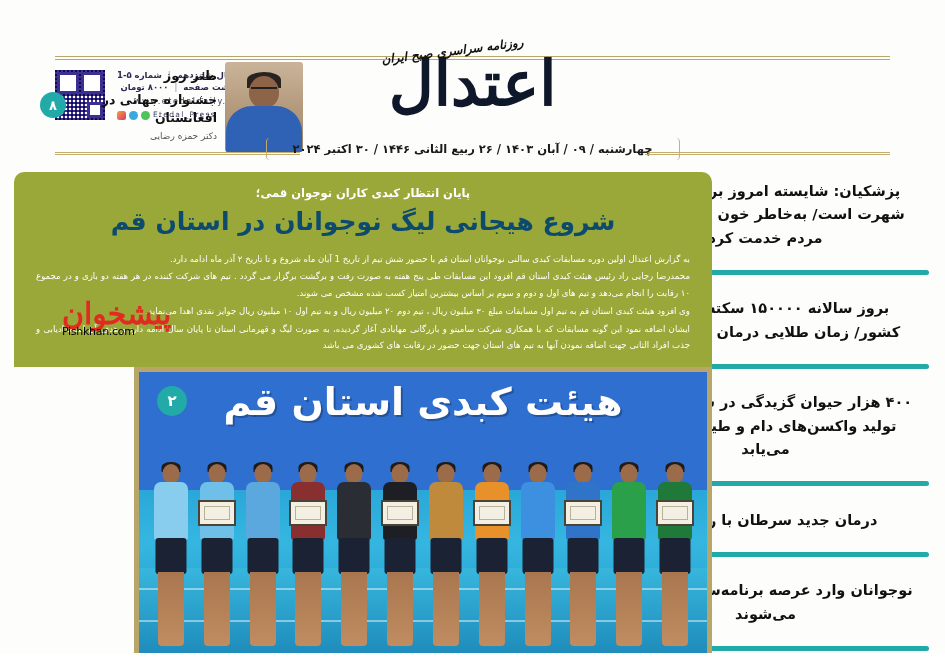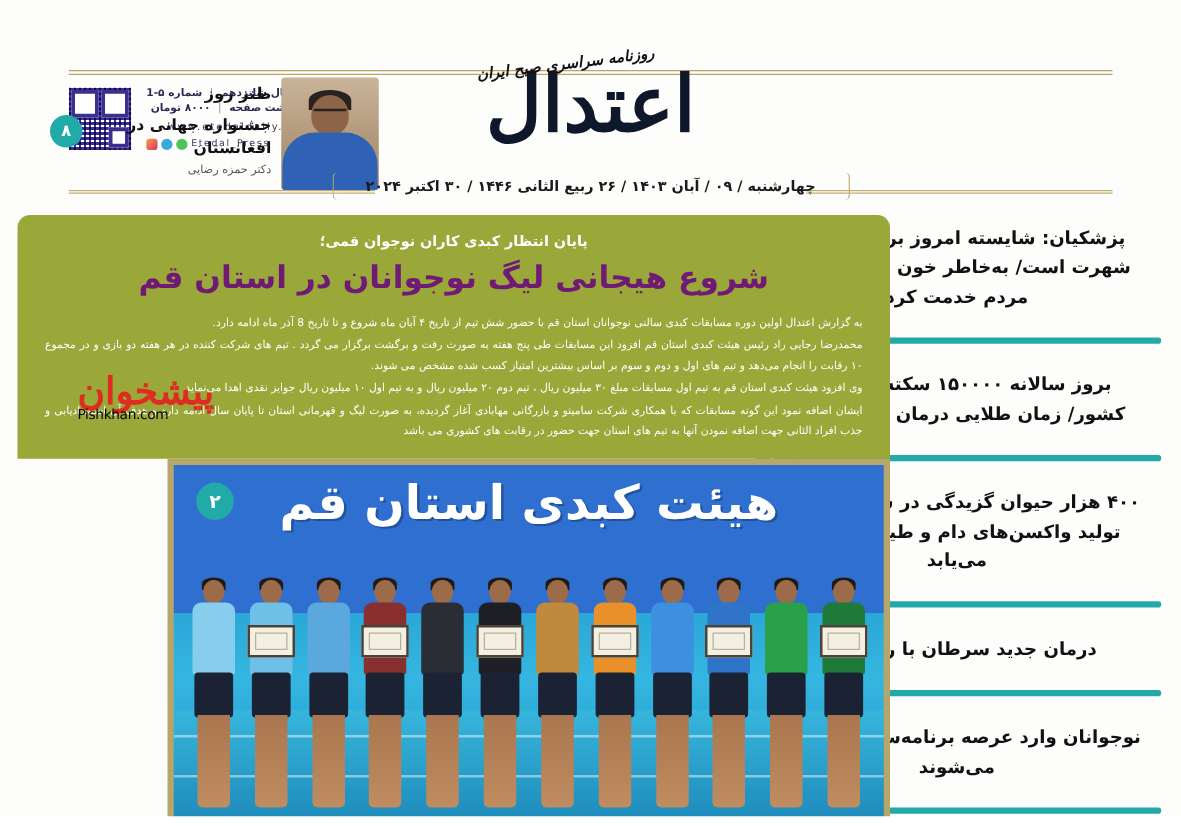--- a/index.html
+++ b/index.html
@@ -331,21 +331,21 @@
   .story-kicker {
     font-size: 11.5px;
     font-weight: bold;
     color: #ffffff;
     text-align: center;
     margin-bottom: 6px;
   }
   .story-headline {
     font-size: 25px;
     font-weight: bold;
-    color: #701a75;
+    color: #0c4a6e;
     text-align: center;
     line-height: 1.3;
     margin-bottom: 12px;
     letter-spacing: -.3px;
   }
   .story-body {
     font-size: 8.6px;
     color: #ffffff;
     line-height: 1.95;
     text-align: justify;
@@ -614,21 +614,21 @@
       </div>
     </div>
   </div>
 
   <div class="main-story">
 
     <div class="story-block">
       <div class="story-kicker">پایان انتظار کبدی کاران نوجوان قمی؛</div>
       <div class="story-headline">شروع هیجانی لیگ نوجوانان در استان قم</div>
       <div class="story-body">
-        <p>به گزارش اعتدال اولین دوره مسابقات کبدی سالنی نوجوانان استان قم با حضور شش تیم از تاریخ ۴ آبان ماه شروع و تا تاریخ 8 آذر ماه ادامه دارد.</p>
+        <p>به گزارش اعتدال اولین دوره مسابقات کبدی سالنی نوجوانان استان قم با حضور شش تیم از تاریخ 1 آبان ماه شروع و تا تاریخ ۲ آذر ماه ادامه دارد.</p>
         <p>محمدرضا رجایی راد رئیس هیئت کبدی استان قم افزود این مسابقات طی پنج هفته به صورت رفت و برگشت برگزار می گردد . تیم های شرکت کننده در هر هفته دو بازی و در مجموع ۱۰ رقابت را انجام می‌دهد و تیم های اول و دوم و سوم بر اساس بیشترین امتیاز کسب شده مشخص می شوند.</p>
         <p>وی افزود هیئت کبدی استان قم به تیم اول مسابقات مبلغ ۳۰ میلیون ریال ، تیم دوم ۲۰ میلیون ریال و به تیم اول ۱۰ میلیون ریال جوایز نقدی اهدا می‌نماید.</p>
         <p>ایشان اضافه نمود این گونه مسابقات که با همکاری شرکت سامیتو و بازرگانی مهابادی آغاز گردیده، به صورت لیگ و قهرمانی استان تا پایان سال ادامه دارد و هدف آن استعدادیابی و جذب افراد الثانی جهت اضافه نمودن آنها به تیم های استان جهت حضور در رقابت های کشوری می باشد</p>
       </div>
     </div>
 
     <div class="photo-frame">
       <div class="photo">
         <div class="banner-text">هیئت کبدی استان قم</div>
         <div class="photo-badge">۲</div>

